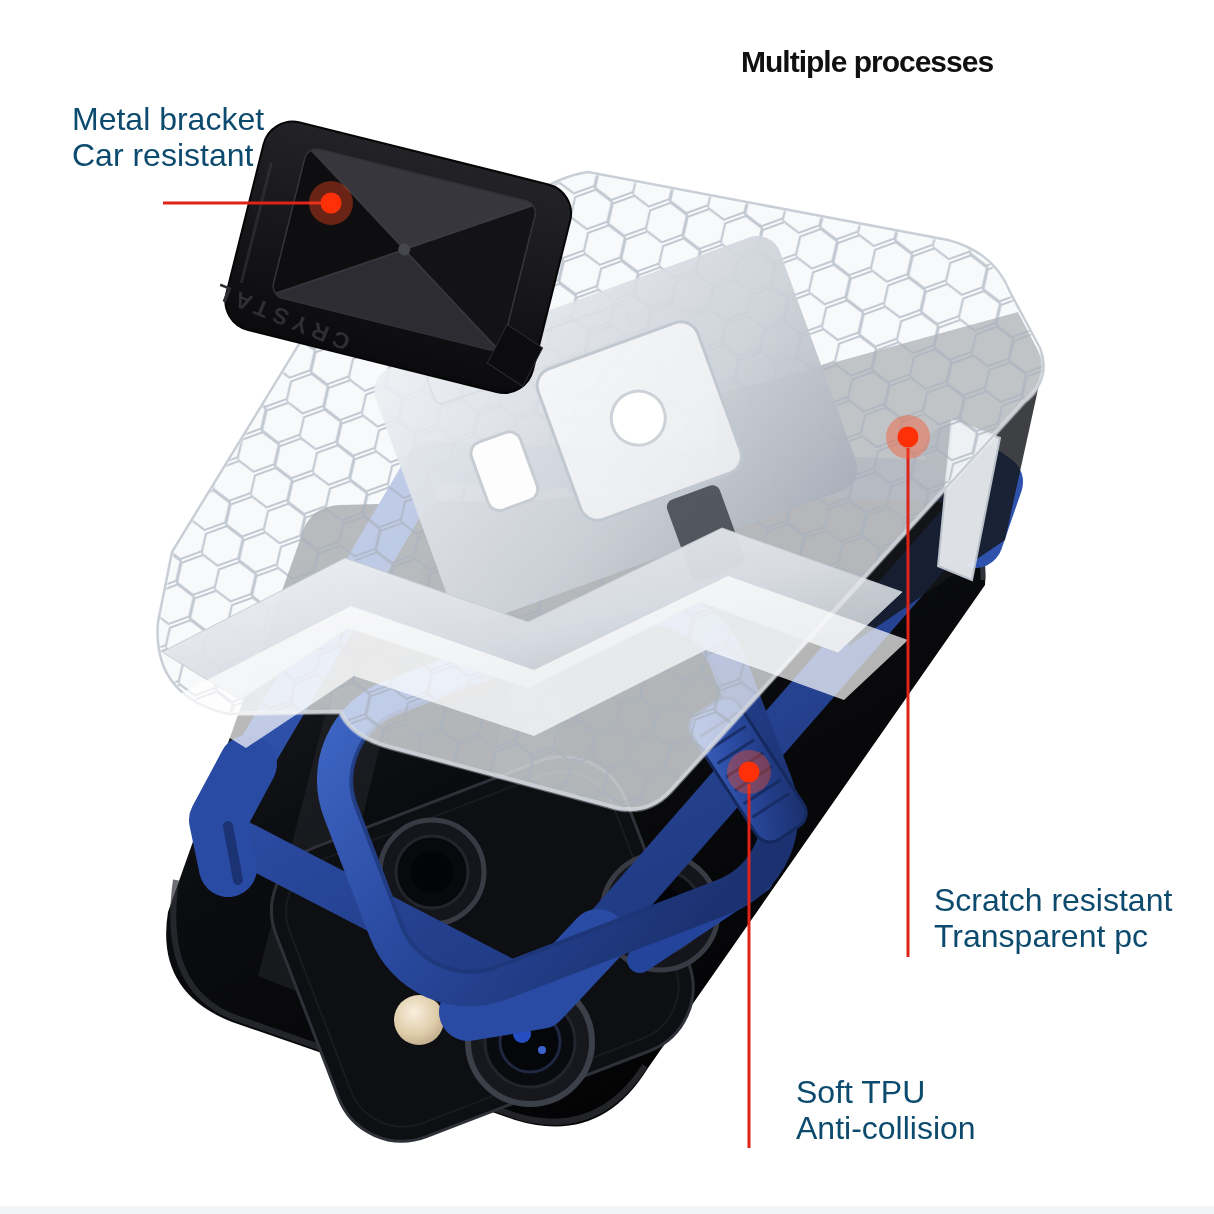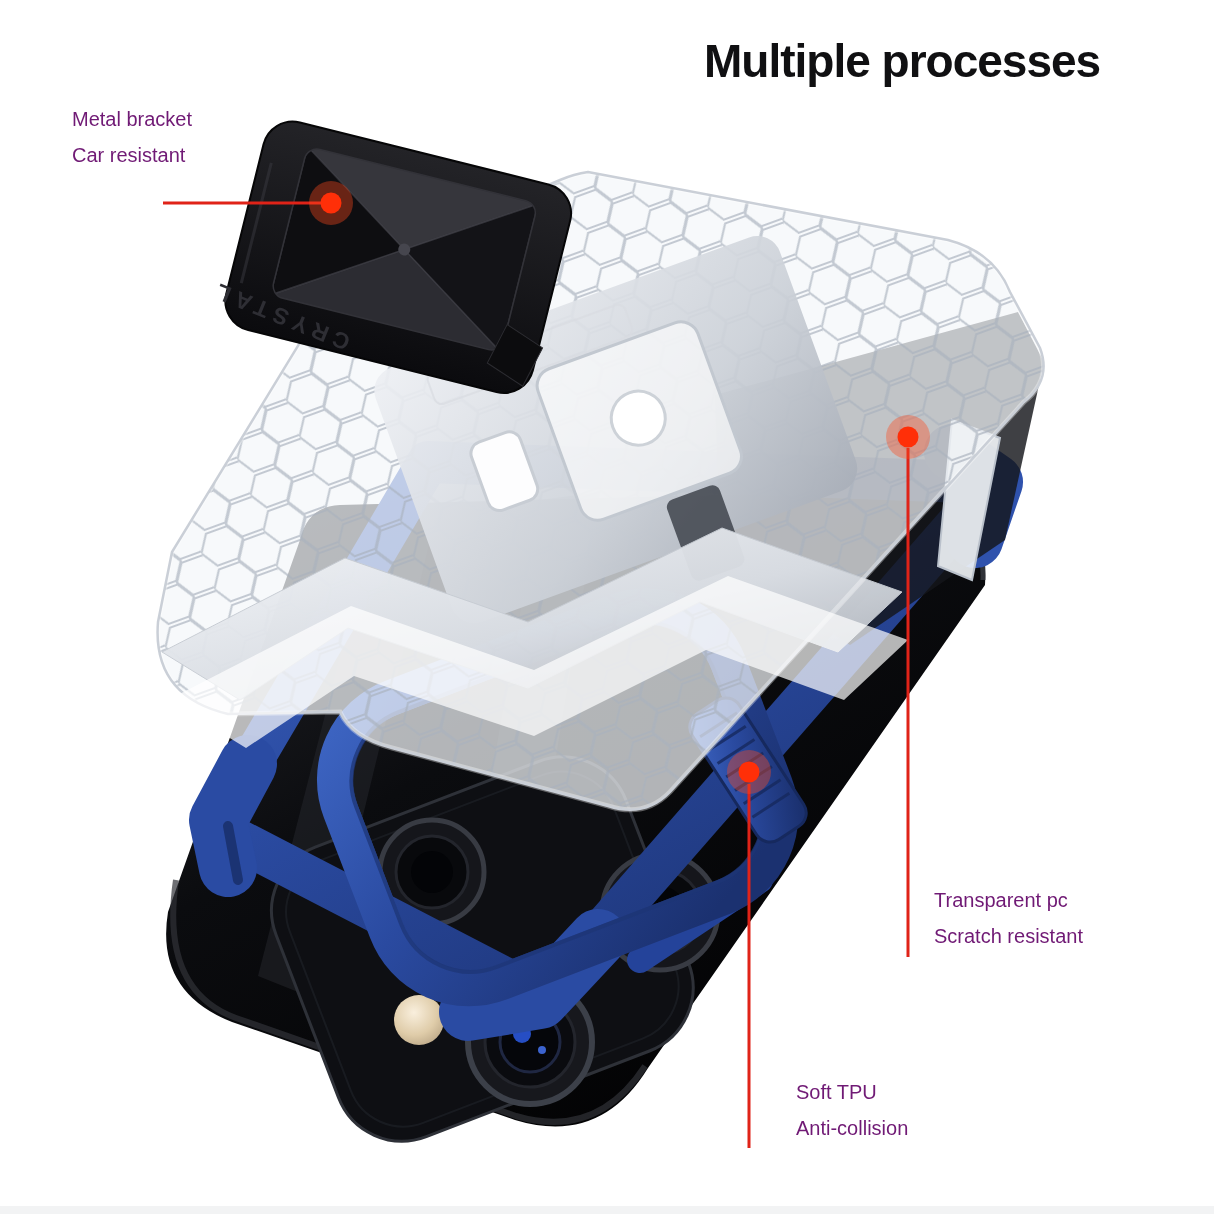--- a/index.html
+++ b/index.html
@@ -1,21 +1,21 @@
 <!DOCTYPE html>
 <html><head>
 <meta charset="utf-8">
 <style>
   html,body{margin:0;padding:0;background:#fff;}
   .stage{position:relative;width:1214px;height:1214px;background:#fff;overflow:hidden;
          font-family:"Liberation Sans",sans-serif;}
   .stage svg{position:absolute;left:0;top:0;}
-  .title{position:absolute;left:704px;top:32px;color:#101012;font-weight:700;
-         font-size:46px;line-height:59px;letter-spacing:-1px;white-space:nowrap;}
-  .callout{position:absolute;color:#701a75;font-size:20px;line-height:36px;white-space:nowrap;}
+  .title{position:absolute;left:741px;top:32px;color:#101012;font-weight:700;
+         font-size:30px;line-height:59px;letter-spacing:-1px;white-space:nowrap;}
+  .callout{position:absolute;color:#0c4a6e;font-size:32px;line-height:36px;white-space:nowrap;}
   .co-metal{left:72px;top:101px;}
   .co-pc{left:934px;top:882px;}
   .co-tpu{left:796px;top:1074px;}
 </style>
 </head>
 <body>
 
 <div class="stage">
 
 <svg width="1214" height="1214" viewBox="0 0 1214 1214">
@@ -200,22 +200,22 @@
 <div class="title">
   <div>Multiple processes</div>
 </div>
 
 <div class="callout co-metal">
   <div>Metal bracket</div>
   <div>Car resistant</div>
 </div>
 
 <div class="callout co-pc">
+  <div>Scratch resistant</div>
   <div>Transparent pc</div>
-  <div>Scratch resistant</div>
 </div>
 
 <div class="callout co-tpu">
   <div>Soft TPU</div>
   <div>Anti-collision</div>
 </div>
 
 </div>
 
 </body></html>

